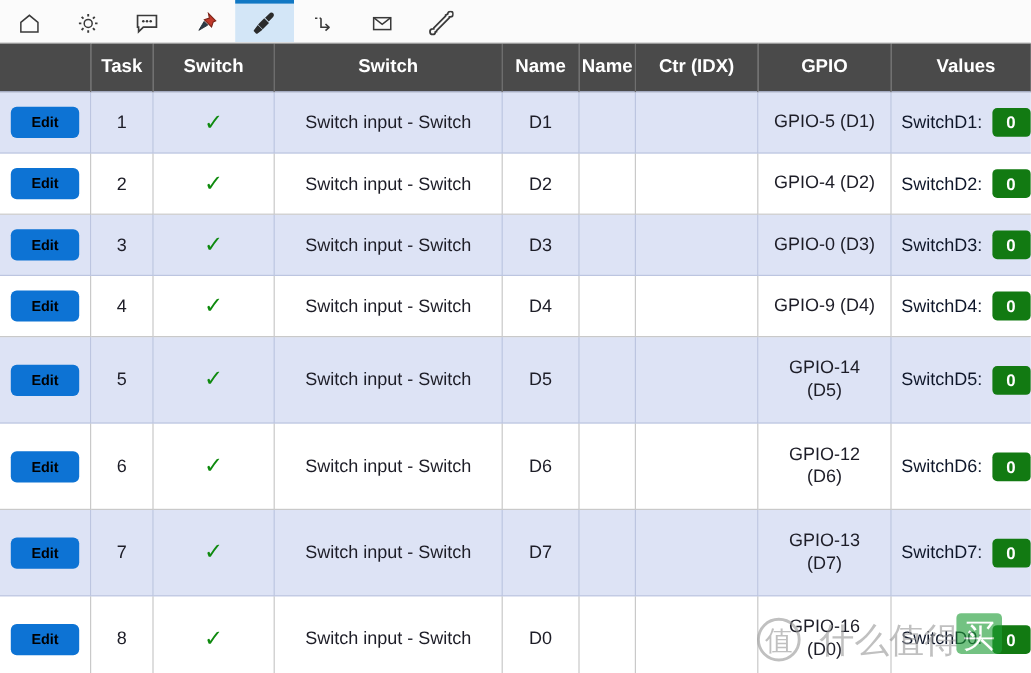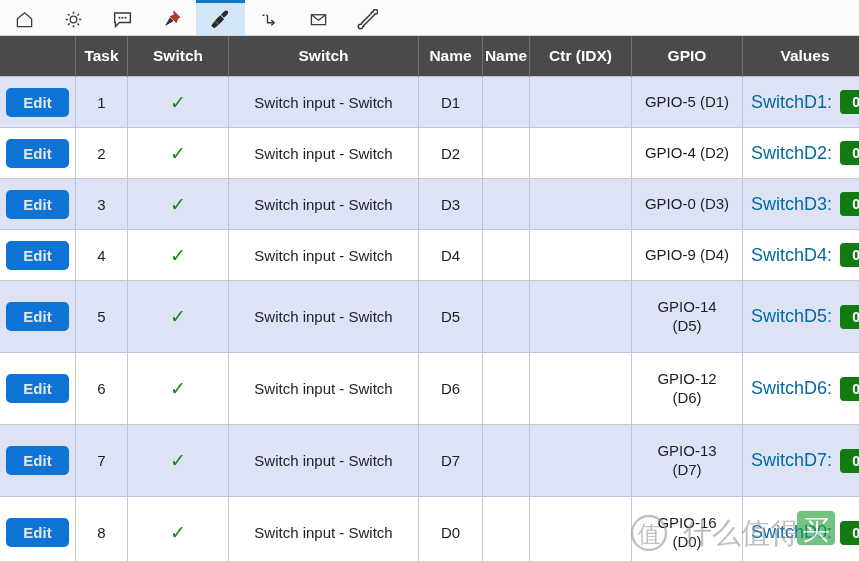--- a/index.html
+++ b/index.html
@@ -74,46 +74,46 @@
   tr.plain td { background: #ffffff; border-color: #c9c9c9; }
   tr.h1 td { height: 50px; }
   tr.h2 td { height: 71px; }
 
   td.c-edit { border-left: none; }
   td.c-values { border-right: none; text-align: left; }
 
   .edit-btn {
     display: inline-block;
     background: #0d73d4;
-    color: #e5e5e5;
+    color: #000000;
     border: none;
     border-radius: 5px;
     font-family: "Liberation Sans", sans-serif;
-    font-size: 15px;
+    font-size: 12px;
     font-weight: bold;
     padding: 7px 17px;
     cursor: pointer;
     line-height: 1;
   }
 
   .check {
     color: #0f8a0f;
     font-size: 19px;
     line-height: 1;
   }
 
   .gpio { line-height: 1.25; margin-top: 35px; }
 
   .valwrap {
     display: flex;
     align-items: center;
     gap: 8px;
     padding-left: 4px;
   }
-  .valname { font-size: 18px; color: #0369a1; white-space: nowrap; }
+  .valname { font-size: 15px; color: #0f172a; white-space: nowrap; }
   .badge {
     background: #127a12;
     color: #ffffff;
     border-radius: 4px;
     font-size: 14px;
     font-weight: bold;
     min-width: 14px;
     padding: 5px 9px;
     text-align: center;
     line-height: 1;

